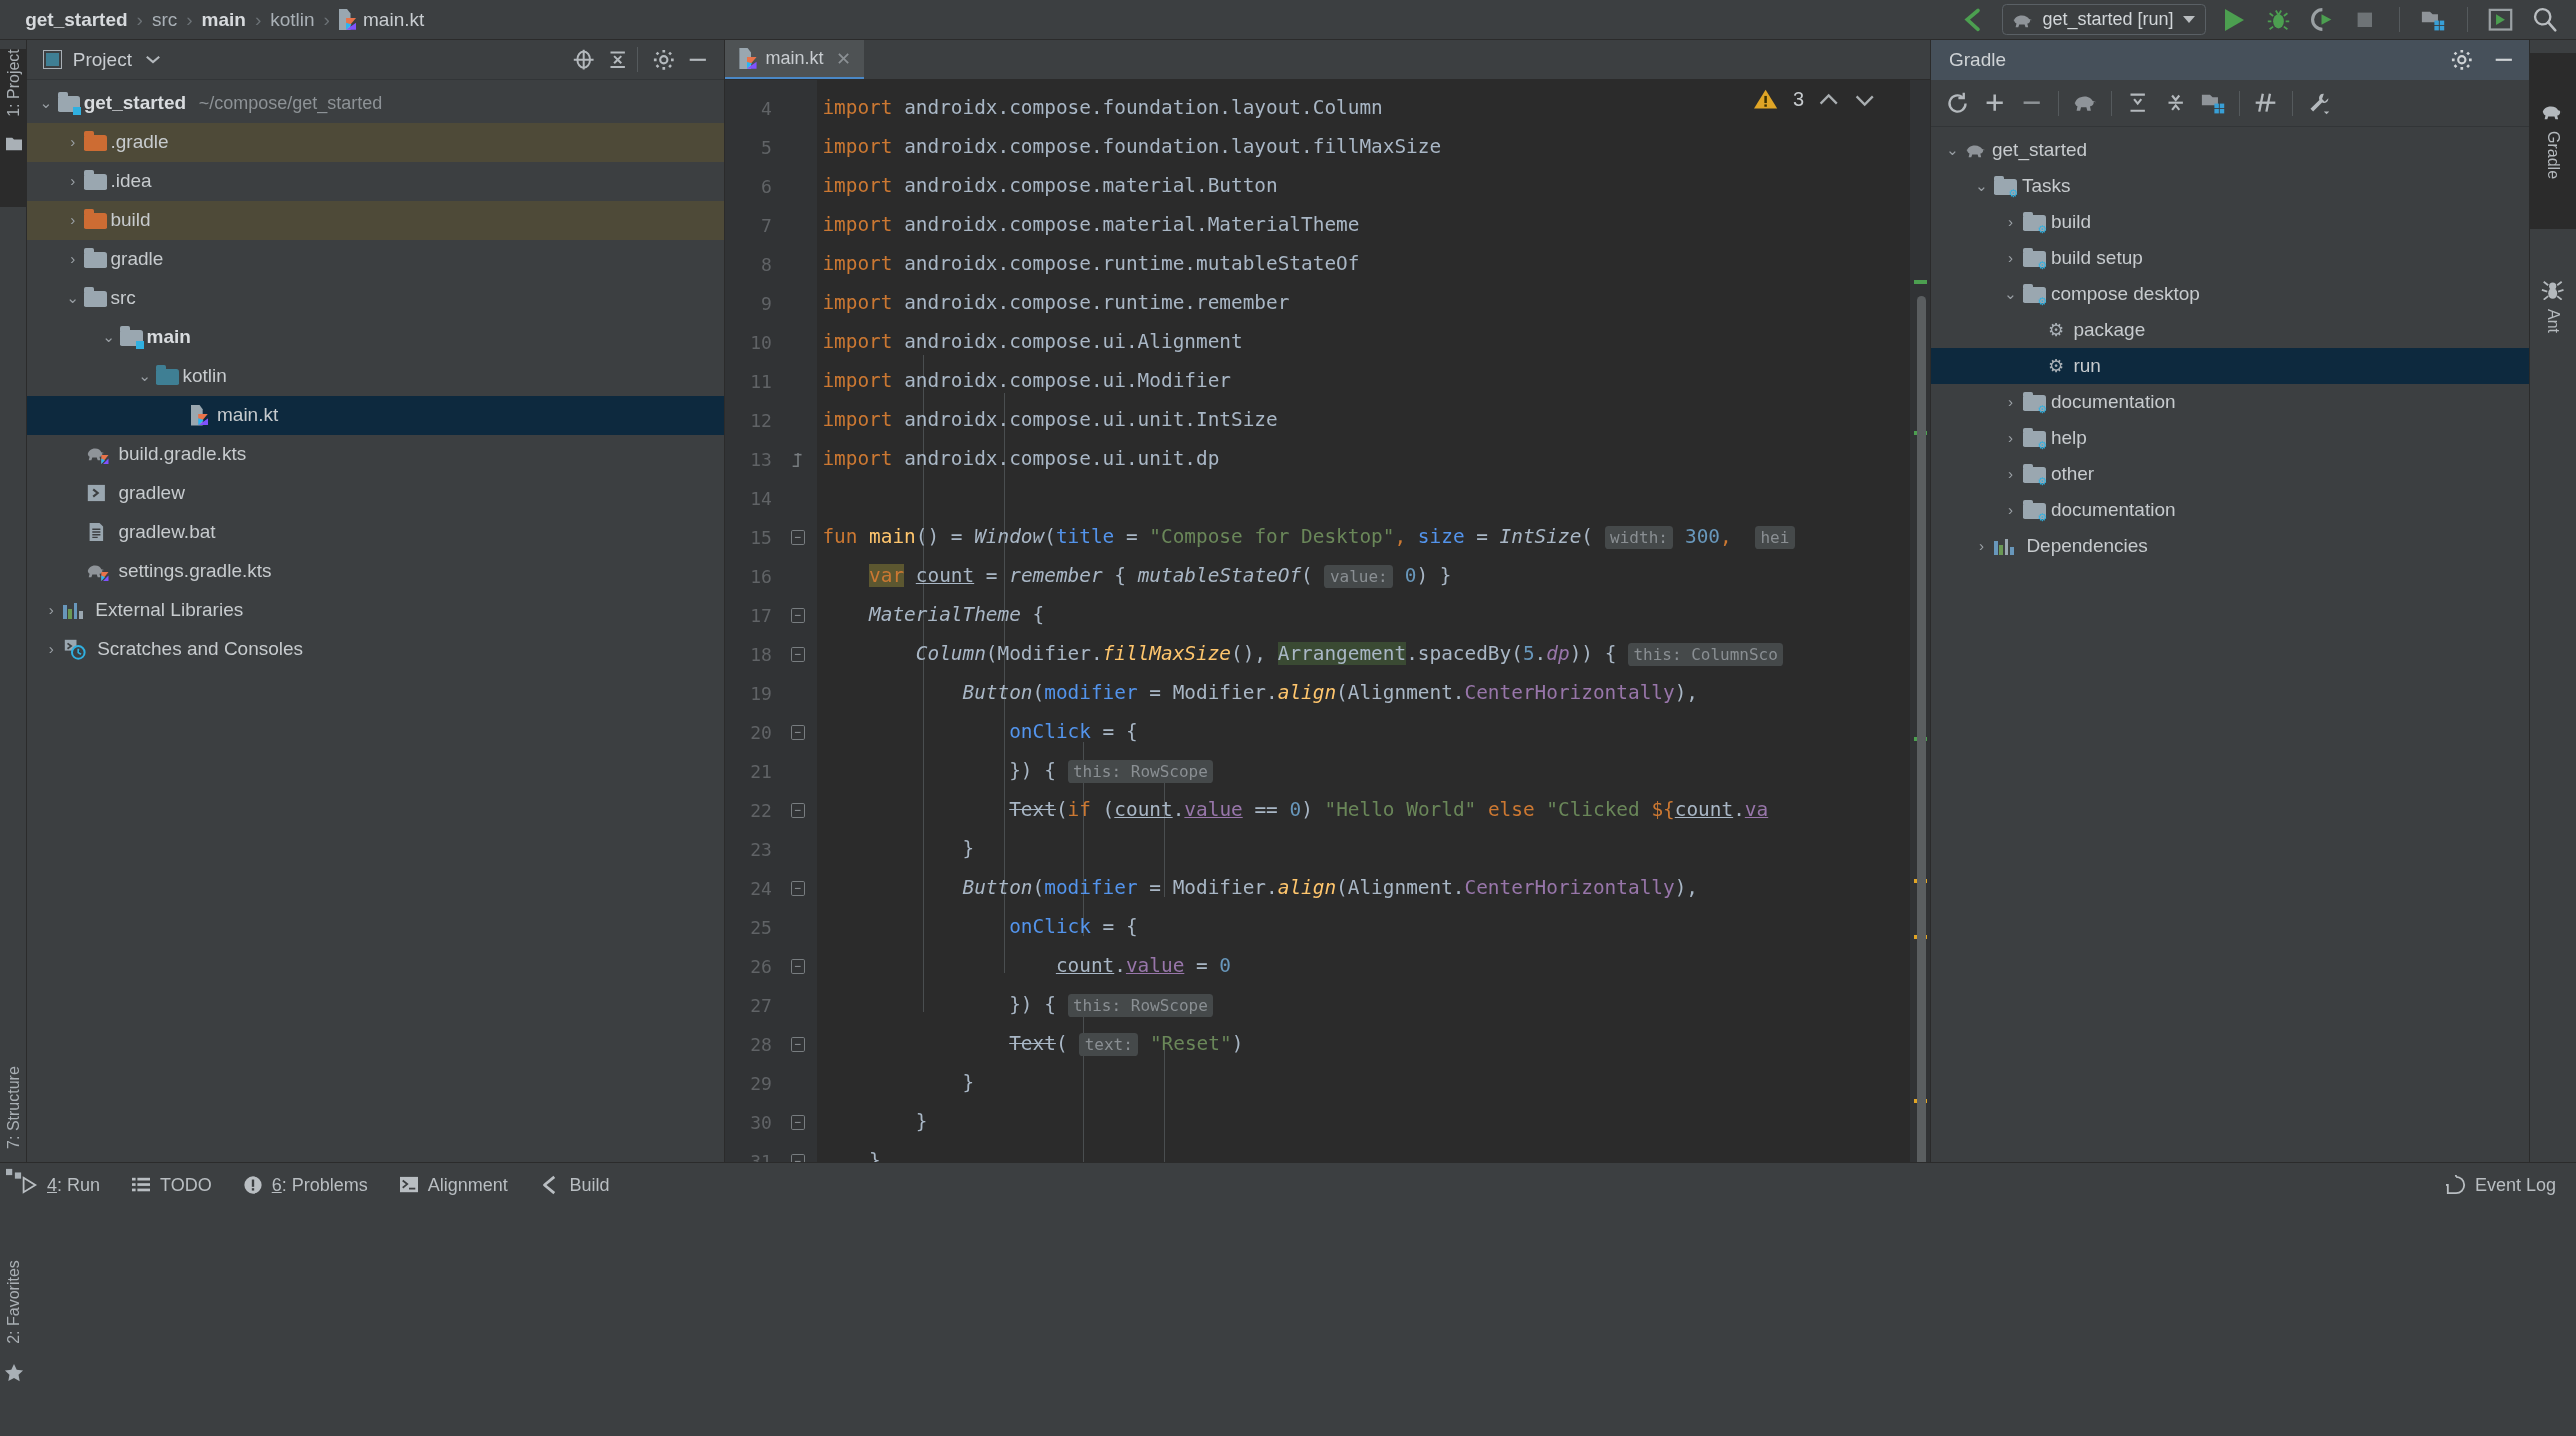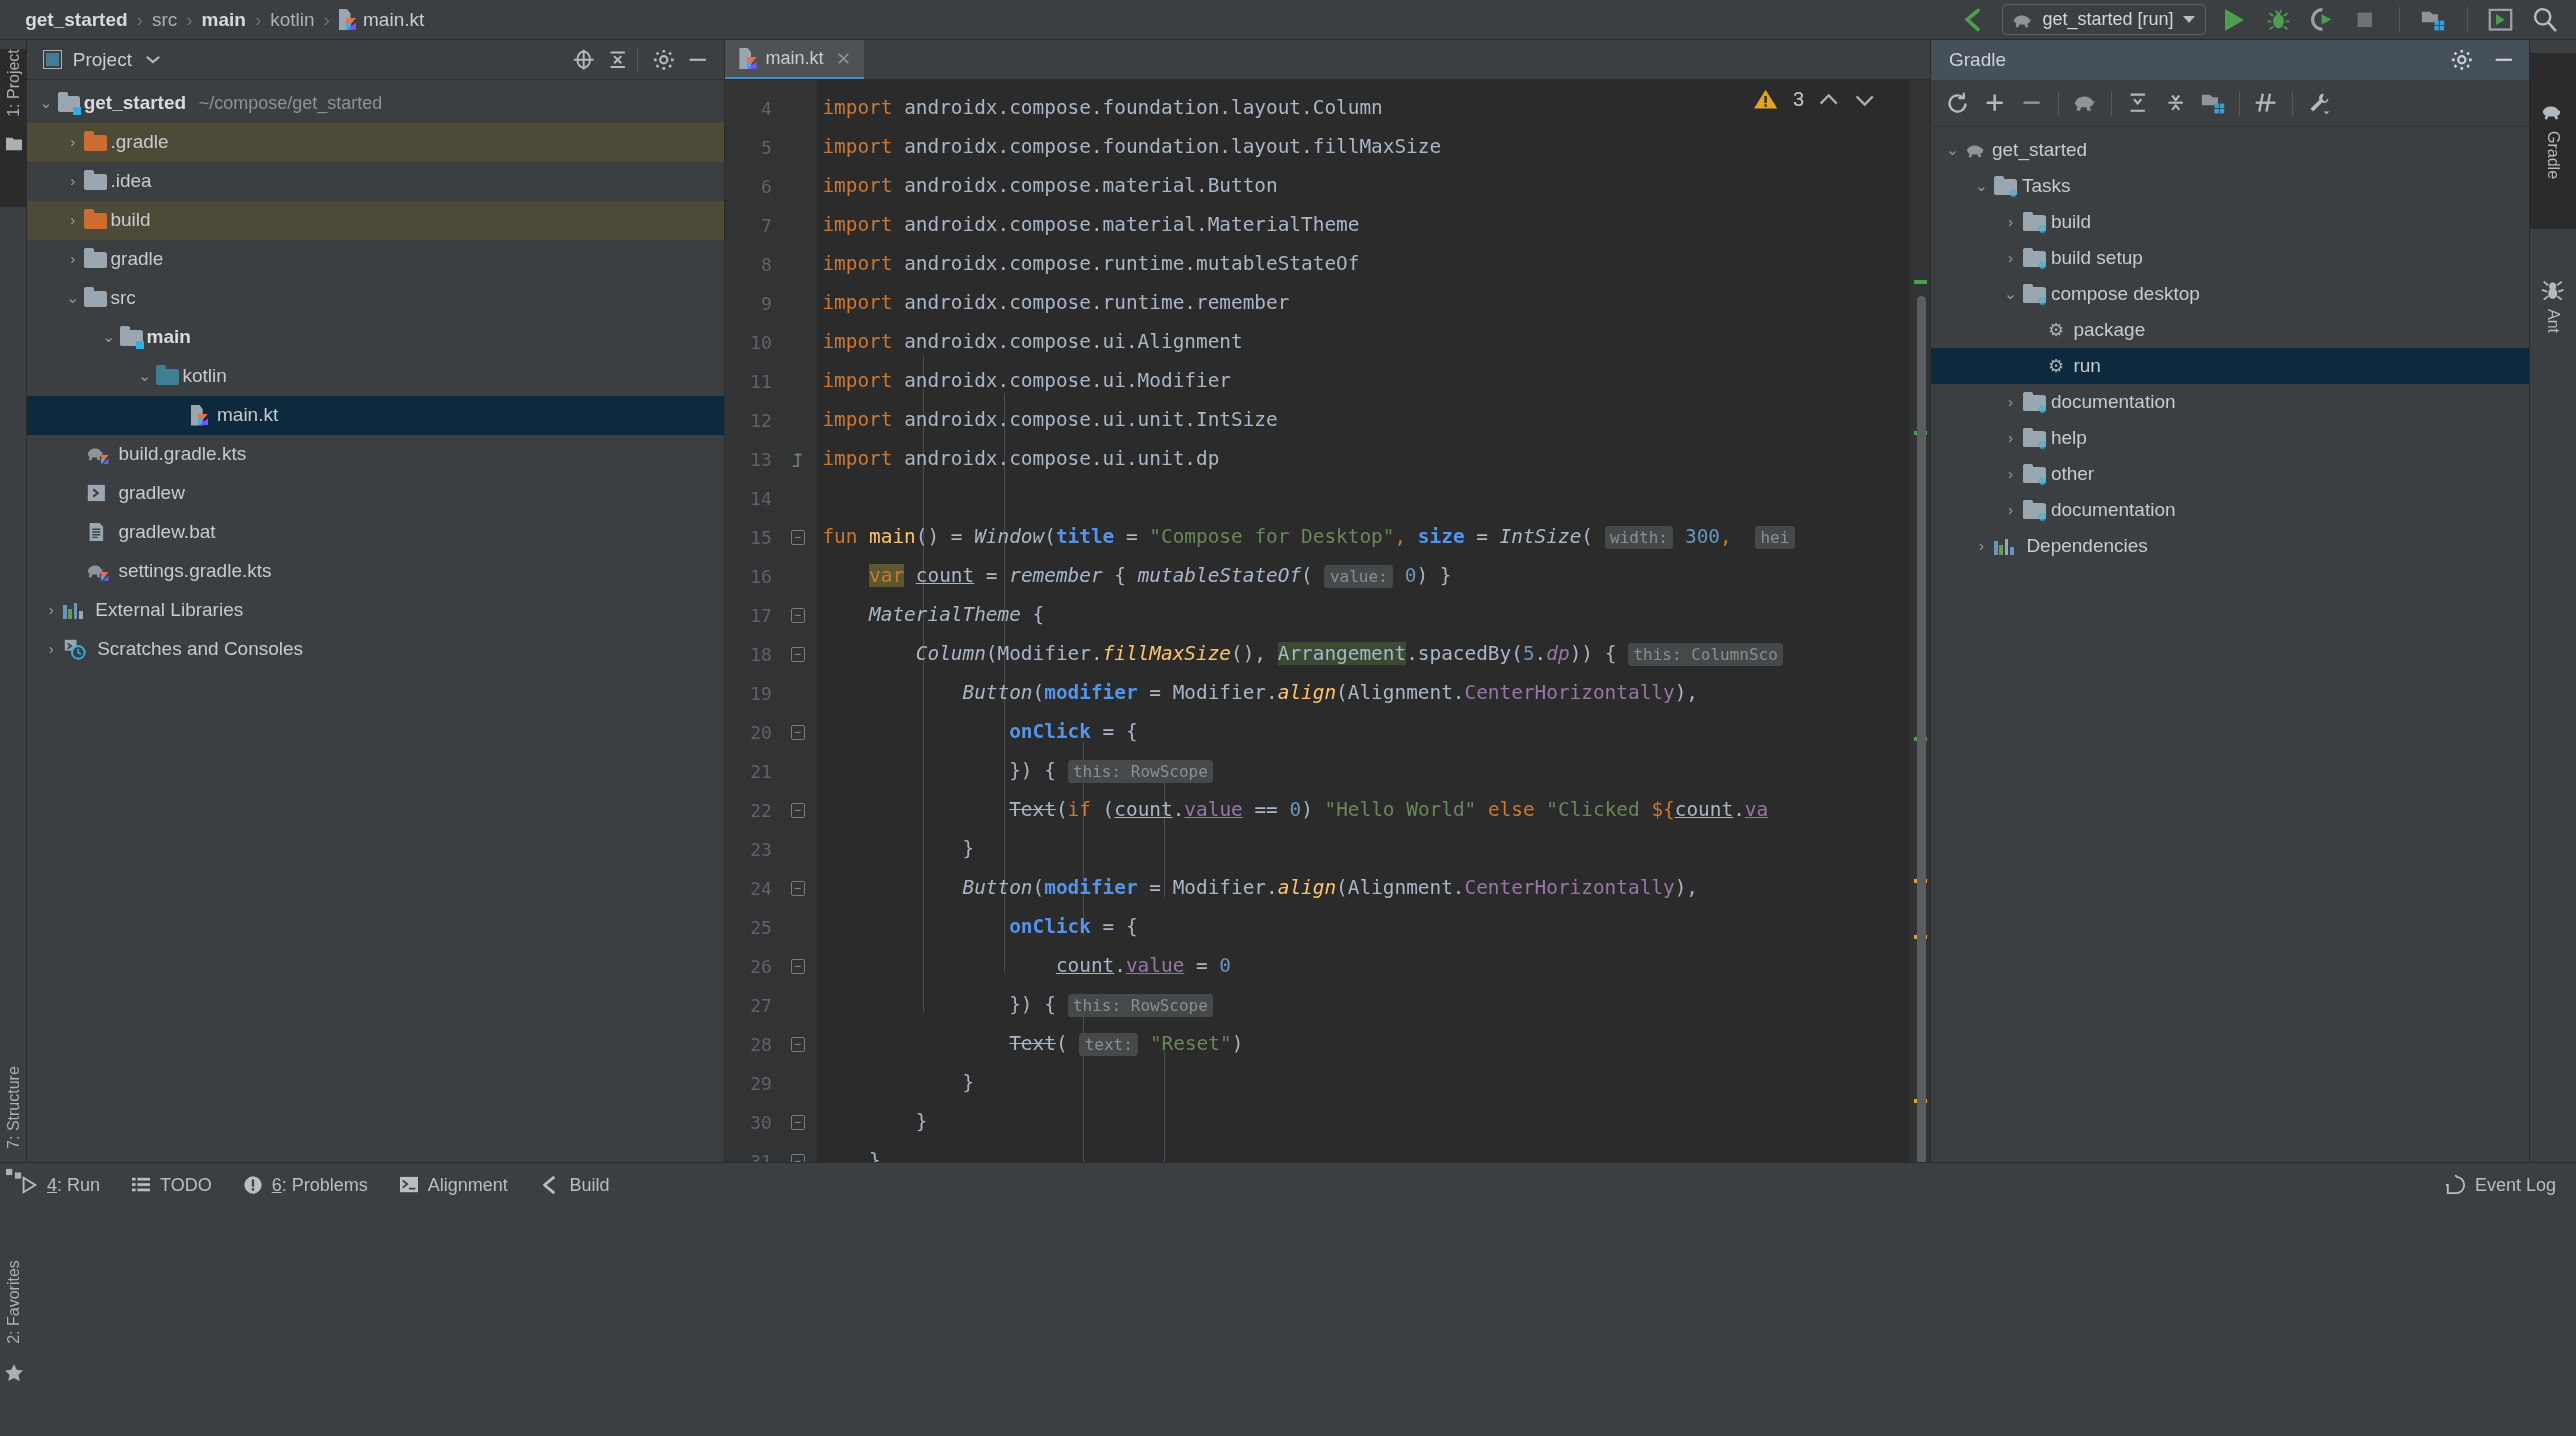--- a/index.html
+++ b/index.html
@@ -96,21 +96,21 @@
 
   .codearea { flex:1; position:relative; padding-top:8px; overflow:hidden; font-family:"DejaVu Sans Mono", monospace; font-size:19.4px; }
   .cl { height:39px; line-height:39px; white-space:pre; padding-left:5.4px; position:relative;}
 
   
   .kw   { color:#cc7832; }
   .fnd  { color:#ffc66d; }
   .str  { color:#6a8759; }
   .num  { color:#6897bb; }
   .txt  { color:#a9b7c6; }
-  .par  { color:#5394ec;font-weight:bold; }
+  .par  { color:#5394ec; }
   .it   { font-style:italic; color:#a9b7c6; }
   .prop { color:#9876aa; }
   .fld  { color:#a9b7c6; text-decoration:underline; }
   .propu{ color:#9876aa; text-decoration:underline; }
   .dep  { text-decoration:line-through; color:#a9b7c6; }
   .hint { background:#45494a; color:#8a8f93; font-size:16px; border-radius:3.6px; padding:1.8px 5.4px; }
   .hl-var { background:#5c5730; }
   .hl-ar  { background:#3a4a33; }
 
   

